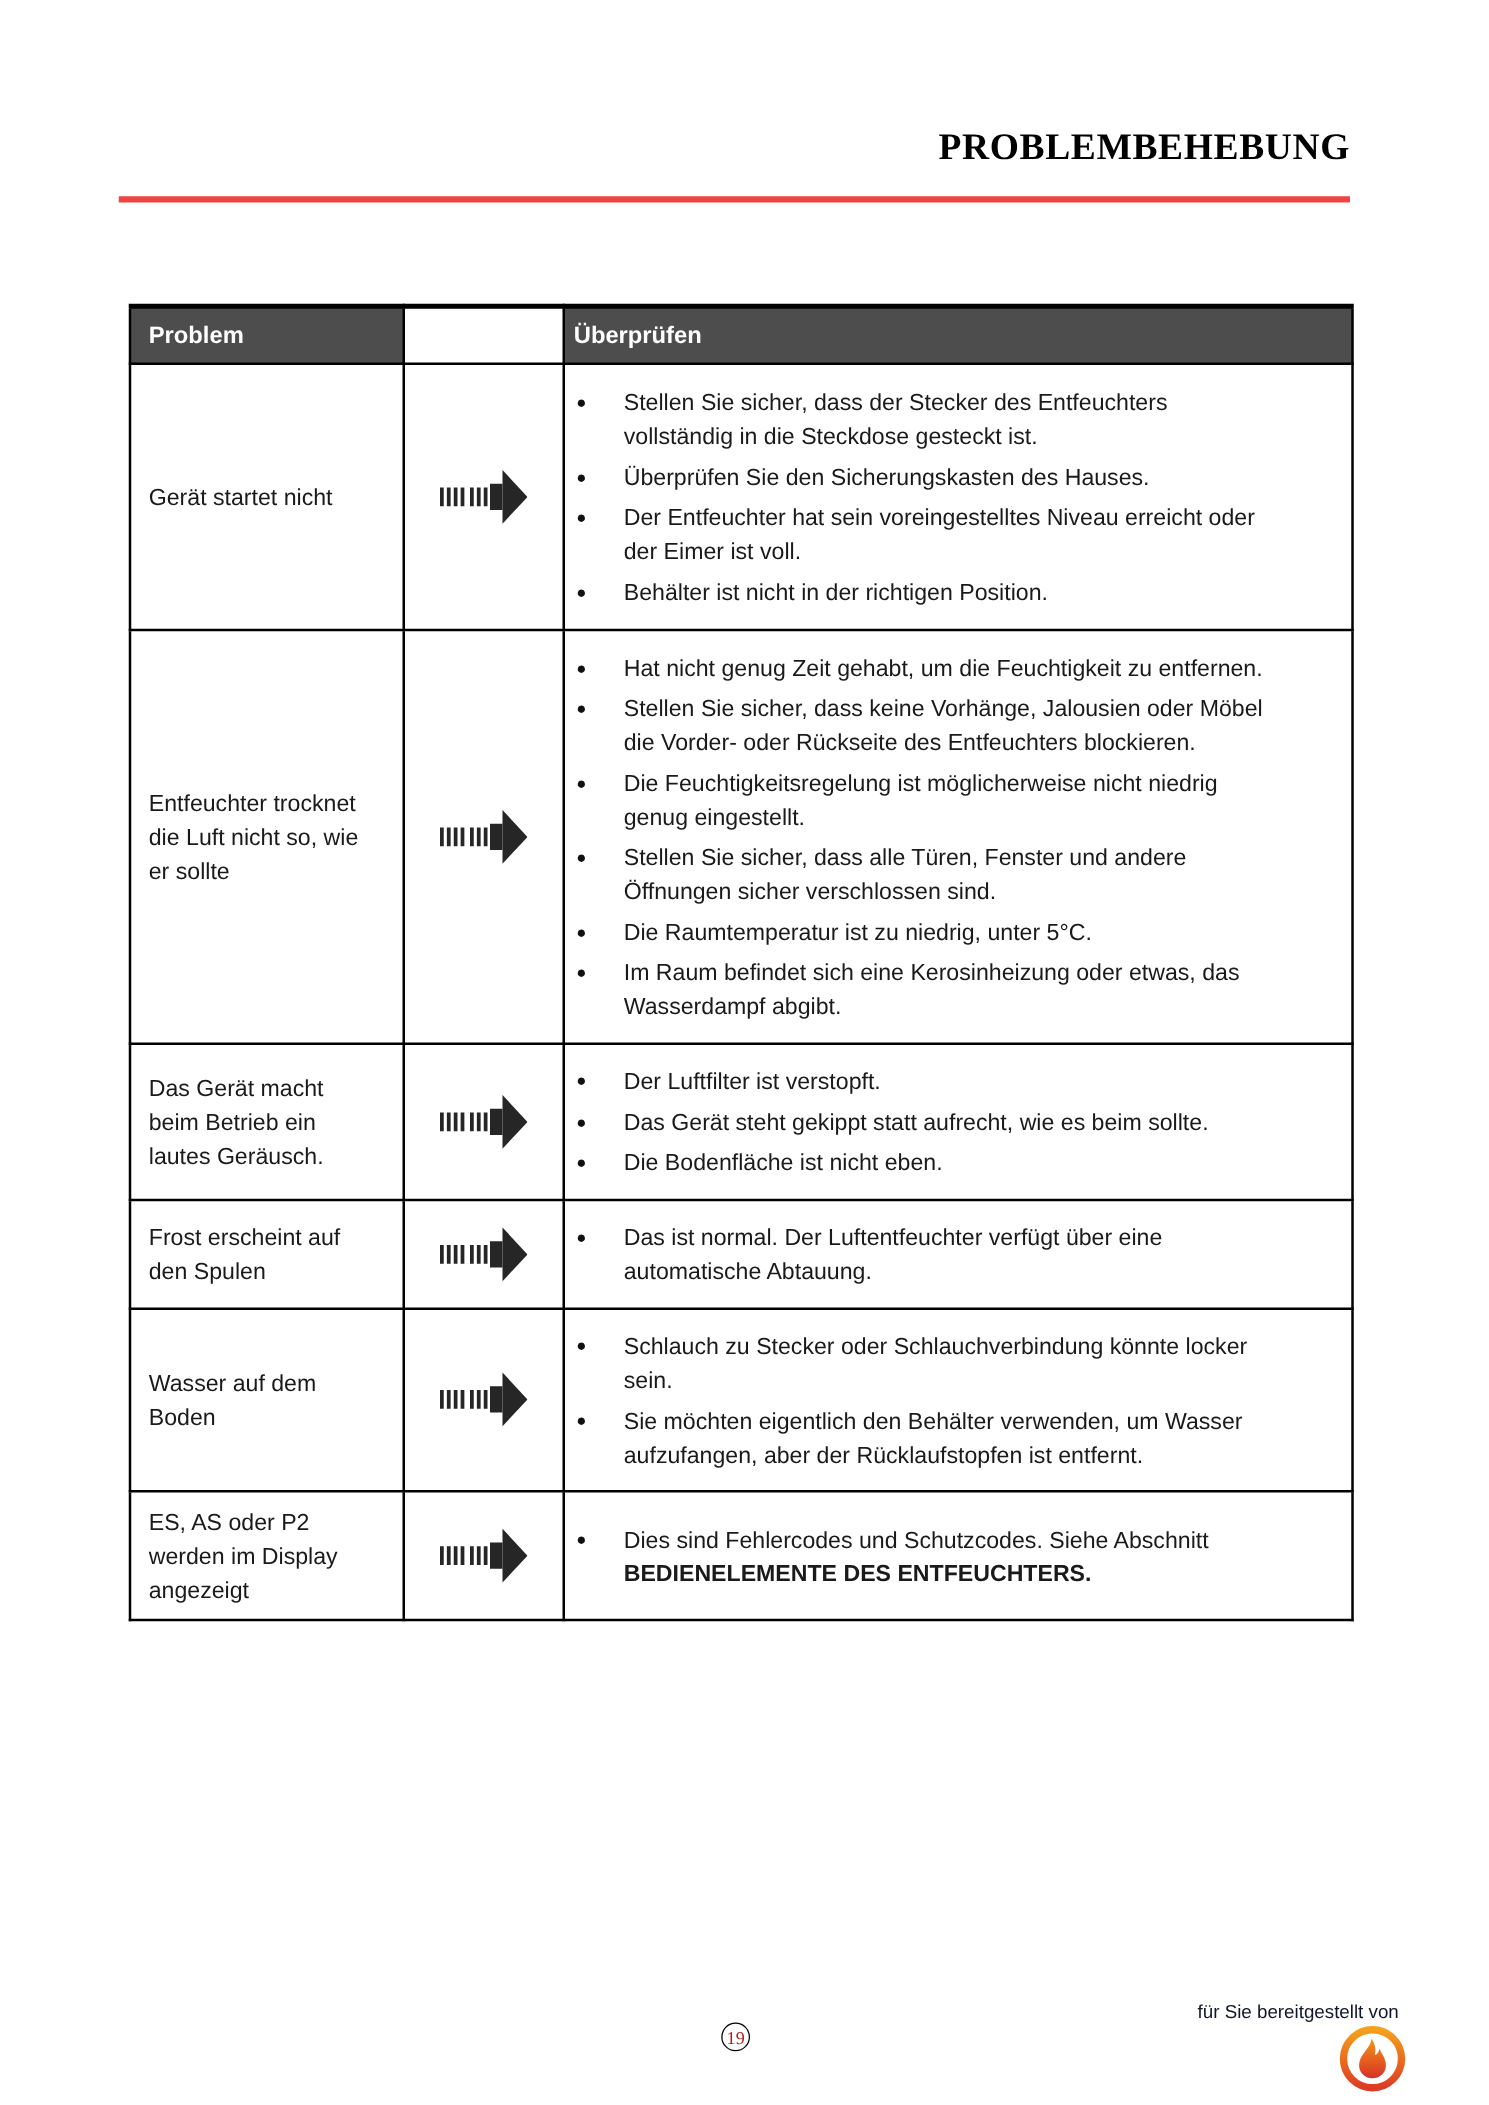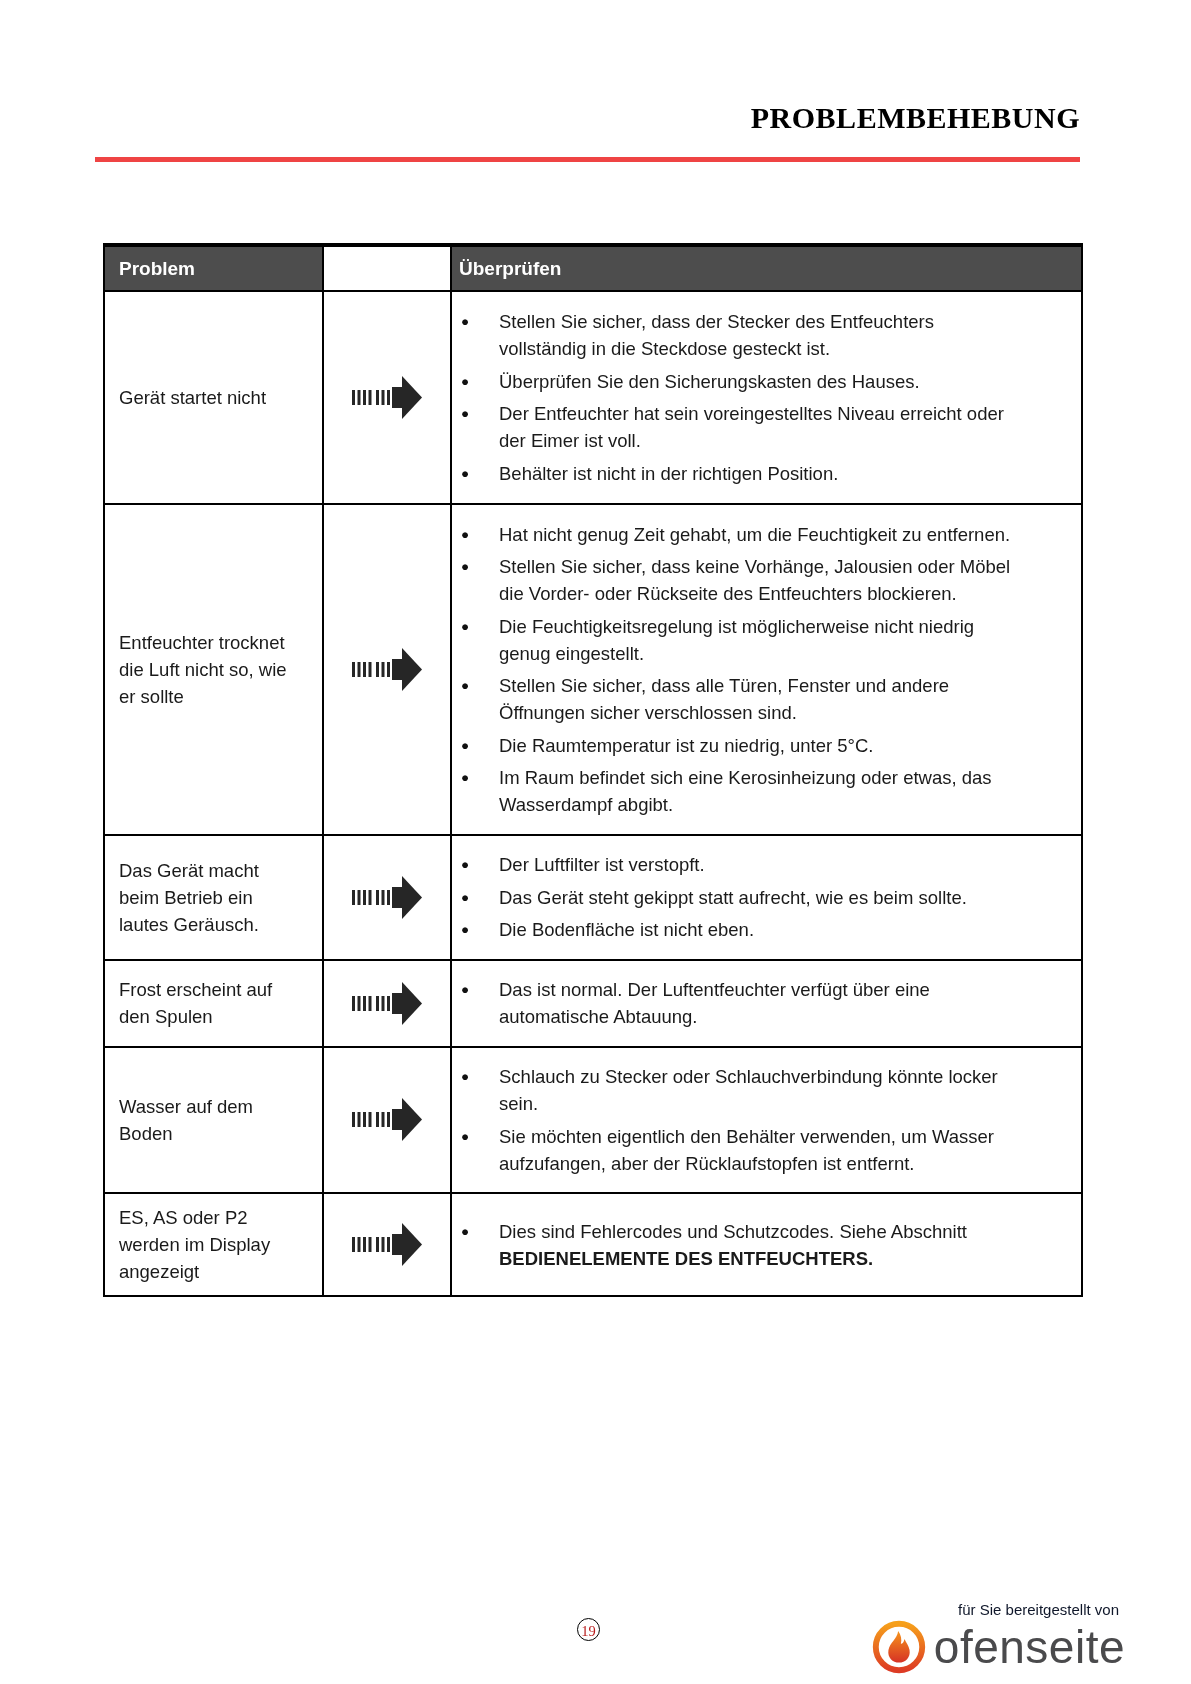--- a/index.html
+++ b/index.html
@@ -389,17 +389,16 @@
         </defs>
         <circle cx="32" cy="32" r="27.5" fill="none" stroke="url(#ringGrad)" stroke-width="7"></circle>
         <path fill="url(#flameGrad)" d="M31 13
           C 30 22, 21 27, 19.5 35.5
           C 18 44.5, 24.5 50.5, 32 50.5
           C 39.5 50.5, 46 44.5, 44.5 35.5
           C 43.6 30.3, 40.5 27, 38.5 22.5
           C 37.6 26.8, 35.6 28.6, 34.2 28.2
           C 35.6 23.5, 34.4 17.5, 31 13 Z"></path>
       </svg>
-      <span class="brand-name">ofenseite</span>
     </div>
   </div>
 
 </div>
 
 </body></html>

